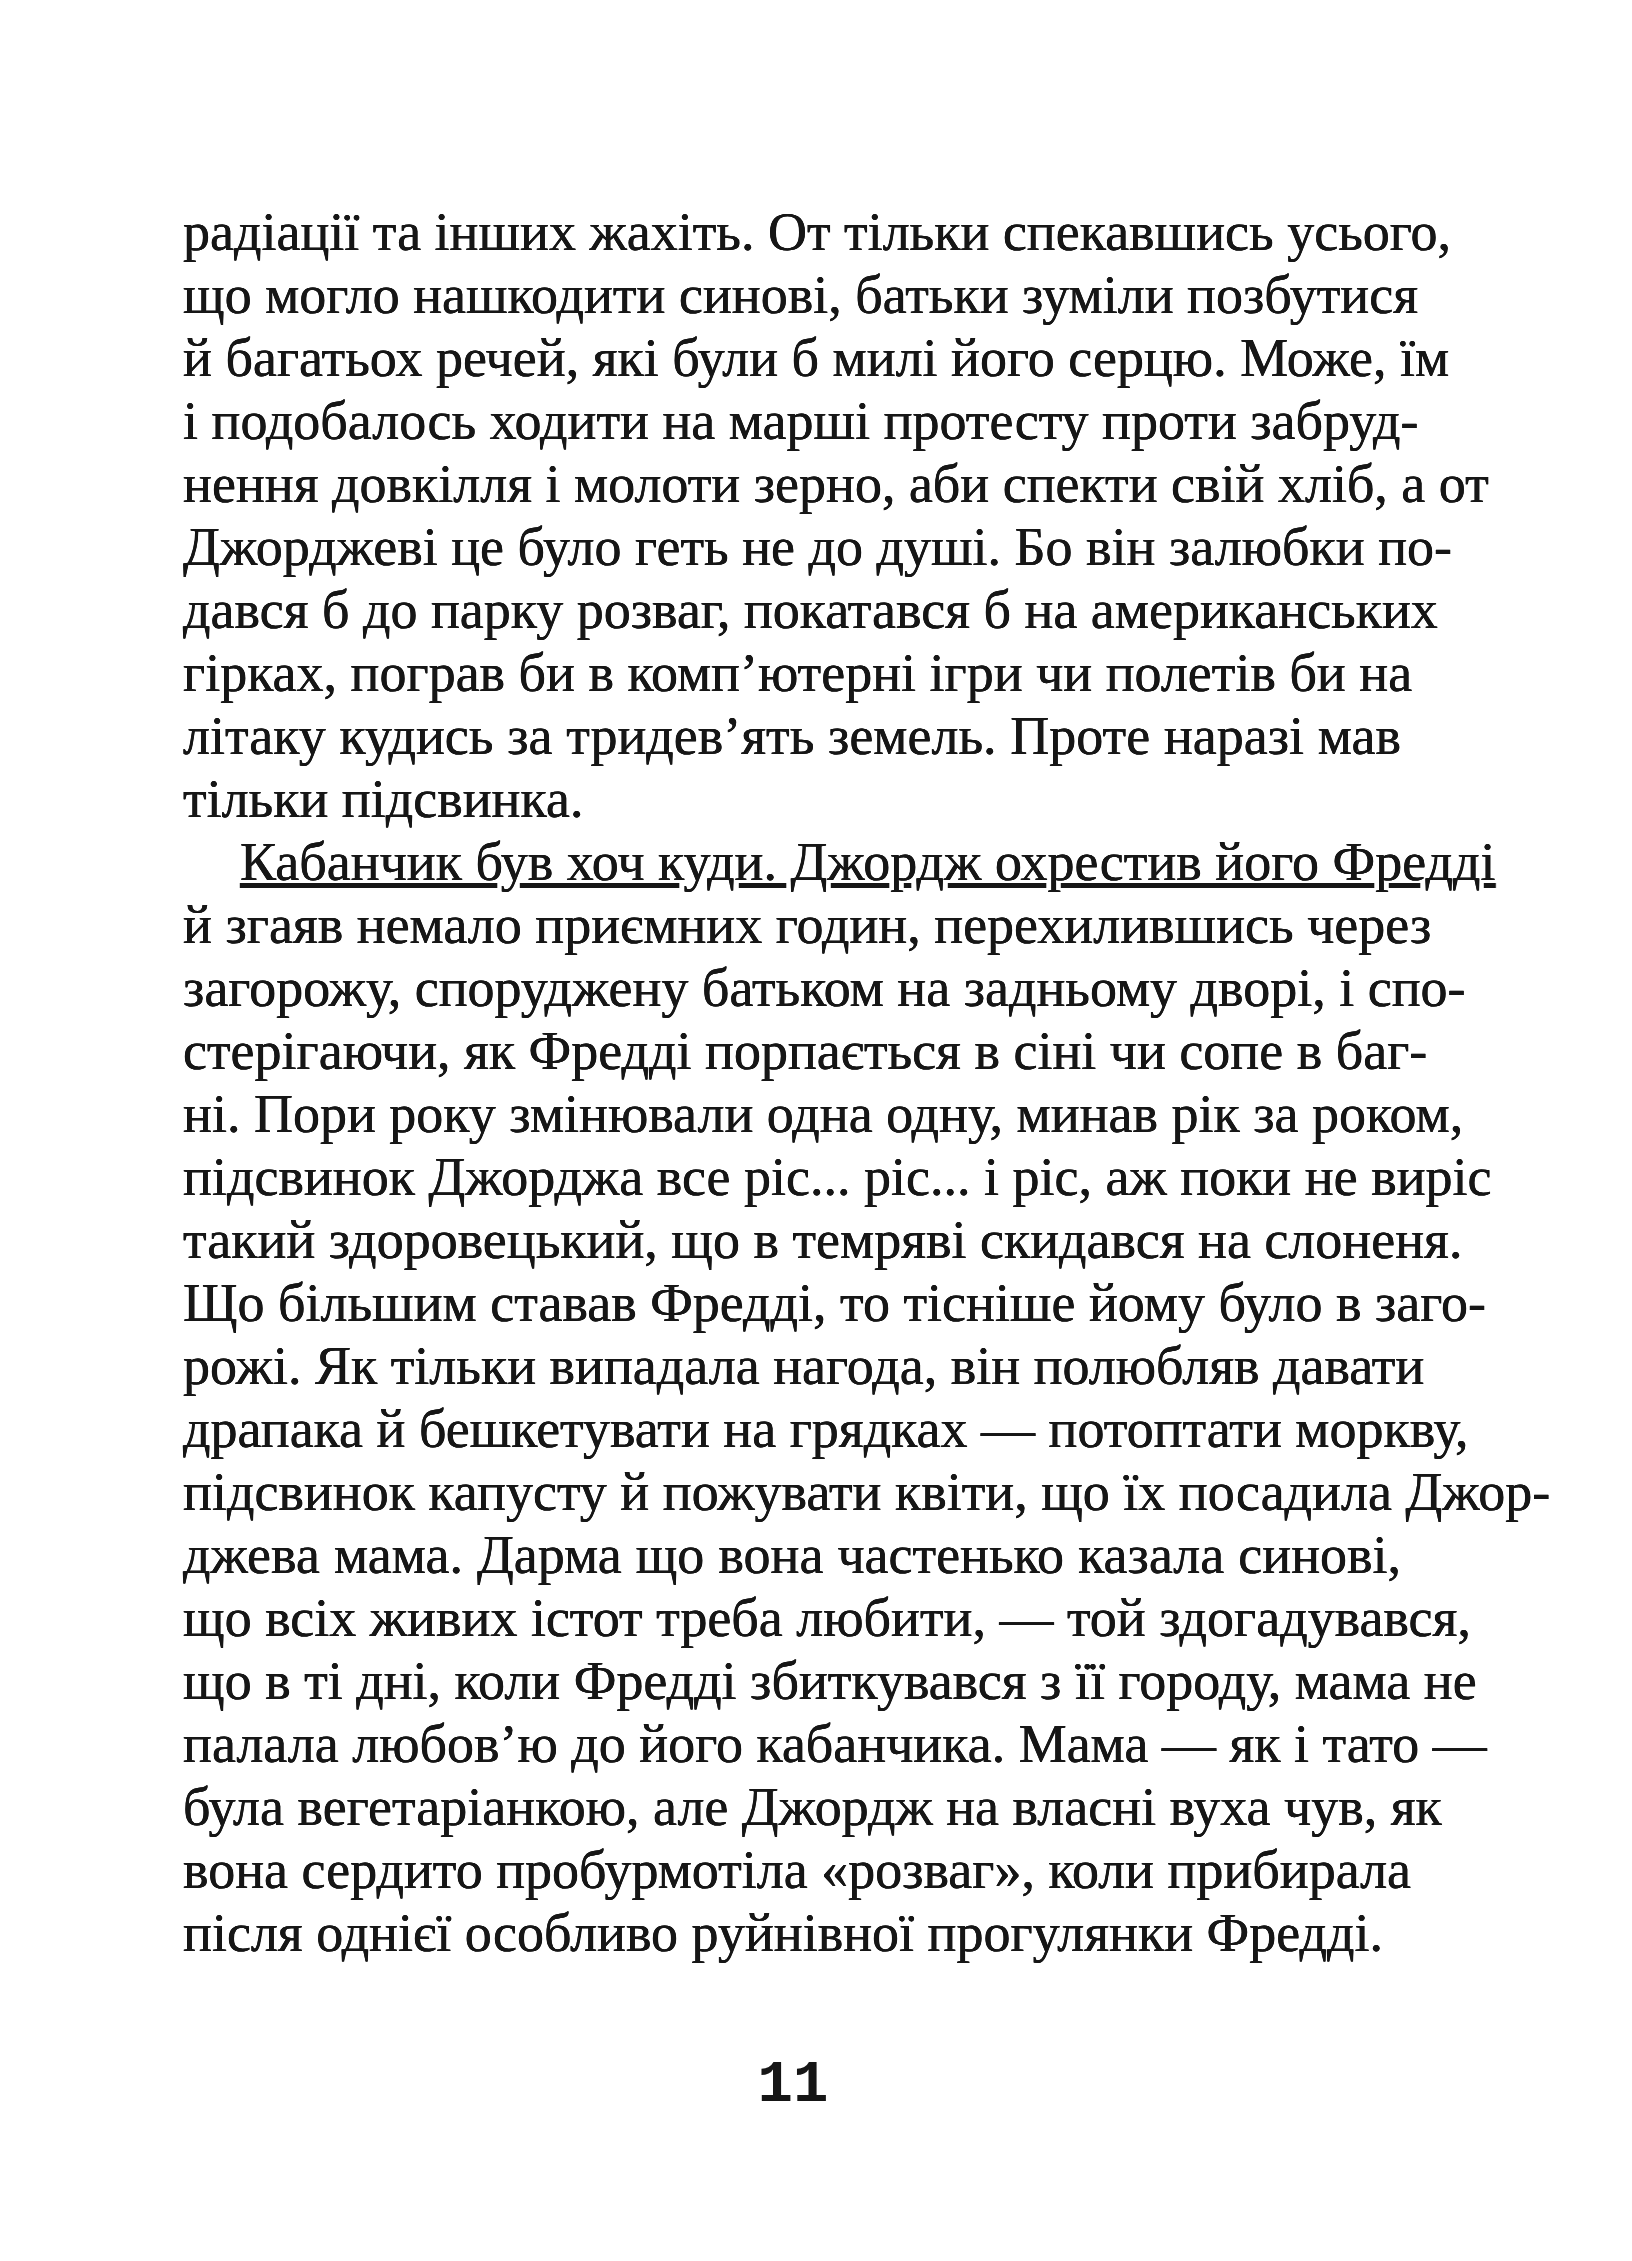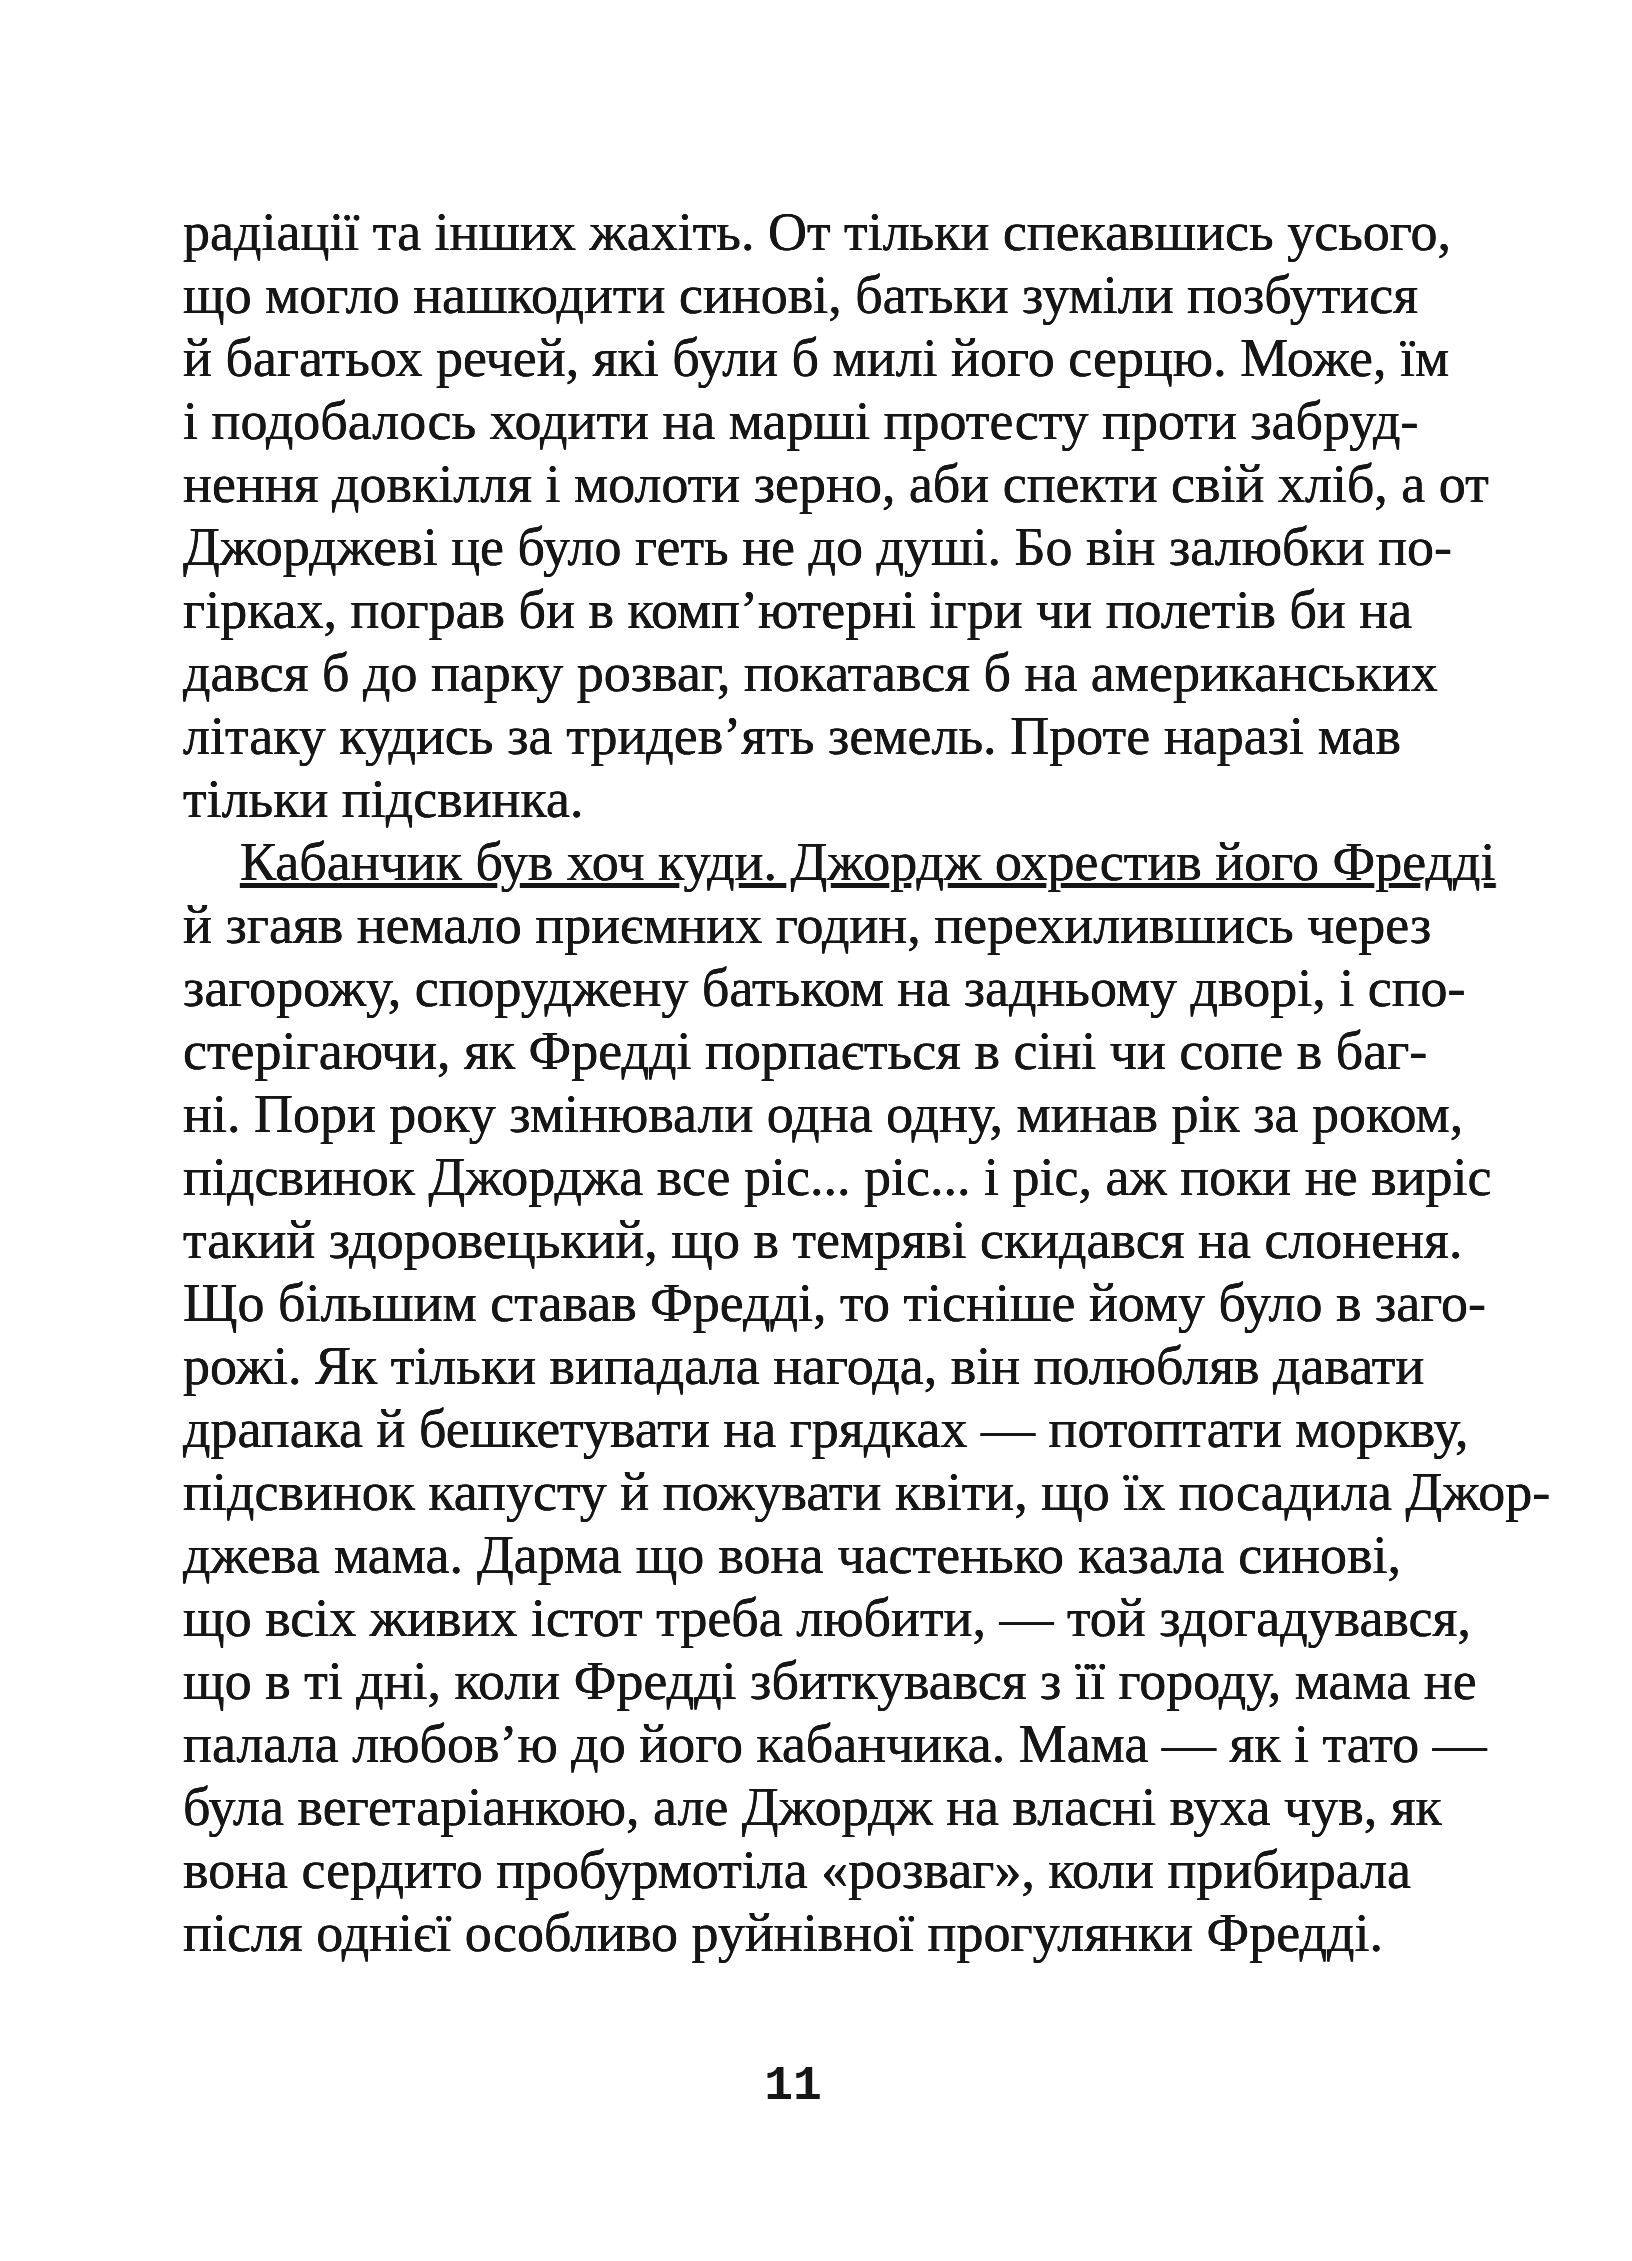--- a/index.html
+++ b/index.html
@@ -48,40 +48,40 @@
     text-indent: 57px;
     text-decoration: underline;
   }
   .page-number {
     position: absolute;
     left: 0;
     width: 1586px;
     top: 2056px;
     text-align: center;
     font-family: "Liberation Mono", "DejaVu Sans Mono", monospace;
-    font-size: 48px;
+    font-size: 59px;
     line-height: 60px;
     font-weight: bold;
     color: #161616;
   }
 </style>
 </head>
 <body>
 
 <div class="page">
   <div class="text-block">
     <div class="paragraph">
       <span class="line">радіації та інших жахіть. От тільки спекавшись усього,</span>
       <span class="line">що могло нашкодити синові, батьки зуміли позбутися</span>
       <span class="line">й багатьох речей, які були б милі його серцю. Може, їм</span>
       <span class="line">і подобалось ходити на марші протесту проти забруд-</span>
       <span class="line">нення довкілля і молоти зерно, аби спекти свій хліб, а от</span>
       <span class="line">Джорджеві це було геть не до душі. Бо він залюбки по-</span>
+      <span class="line">дався б до парку розваг, покатався б на американських</span>
       <span class="line">гірках, пограв би в комп’ютерні ігри чи полетів би на</span>
-      <span class="line">дався б до парку розваг, покатався б на американських</span>
       <span class="line">літаку кудись за тридев’ять земель. Проте наразі мав</span>
       <span class="line last">тільки підсвинка.</span>
     </div>
     <div class="paragraph">
       <span class="line indent">Кабанчик був хоч куди. Джордж охрестив його Фредді</span>
       <span class="line">й згаяв немало приємних годин, перехилившись через</span>
       <span class="line">загорожу, споруджену батьком на задньому дворі, і спо-</span>
       <span class="line">стерігаючи, як Фредді порпається в сіні чи сопе в баг-</span>
       <span class="line">ні. Пори року змінювали одна одну, минав рік за роком,</span>
       <span class="line">підсвинок Джорджа все ріс... ріс... і ріс, аж поки не виріс</span>

